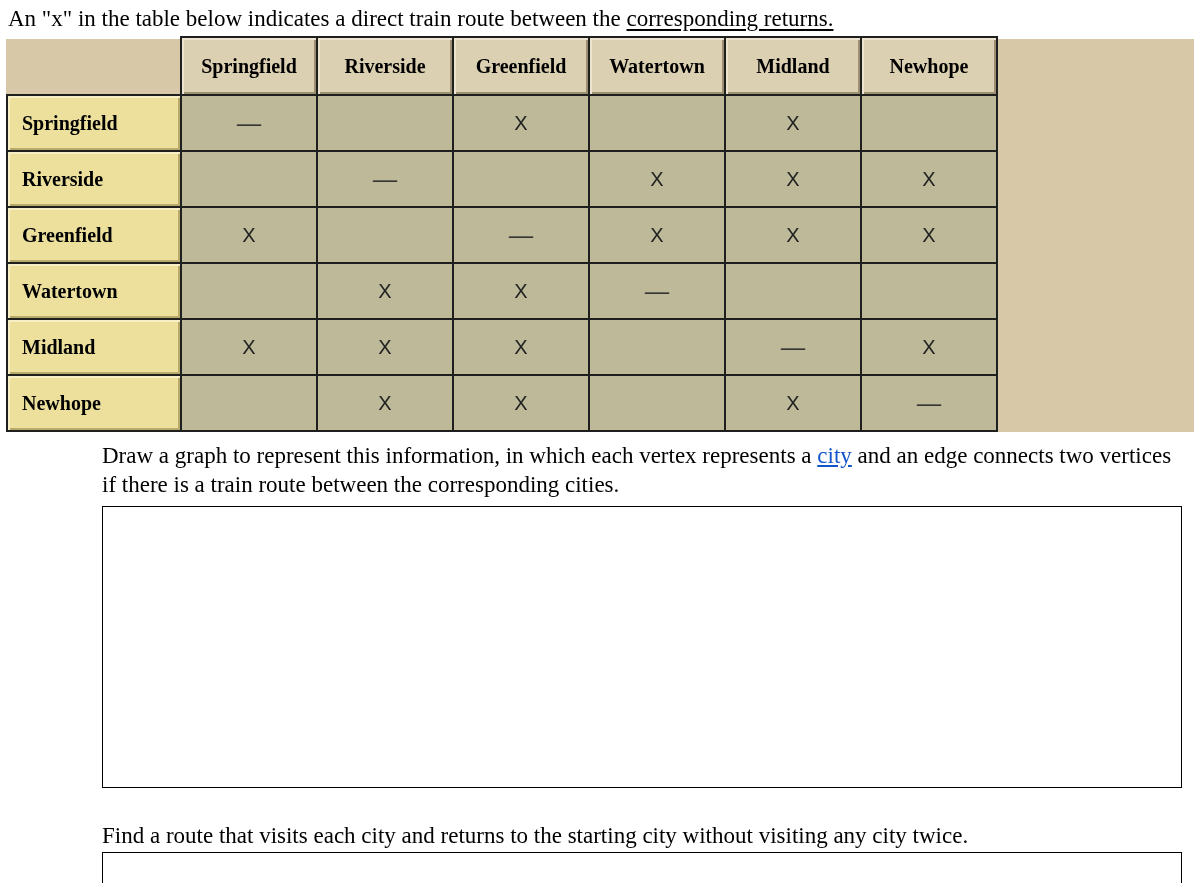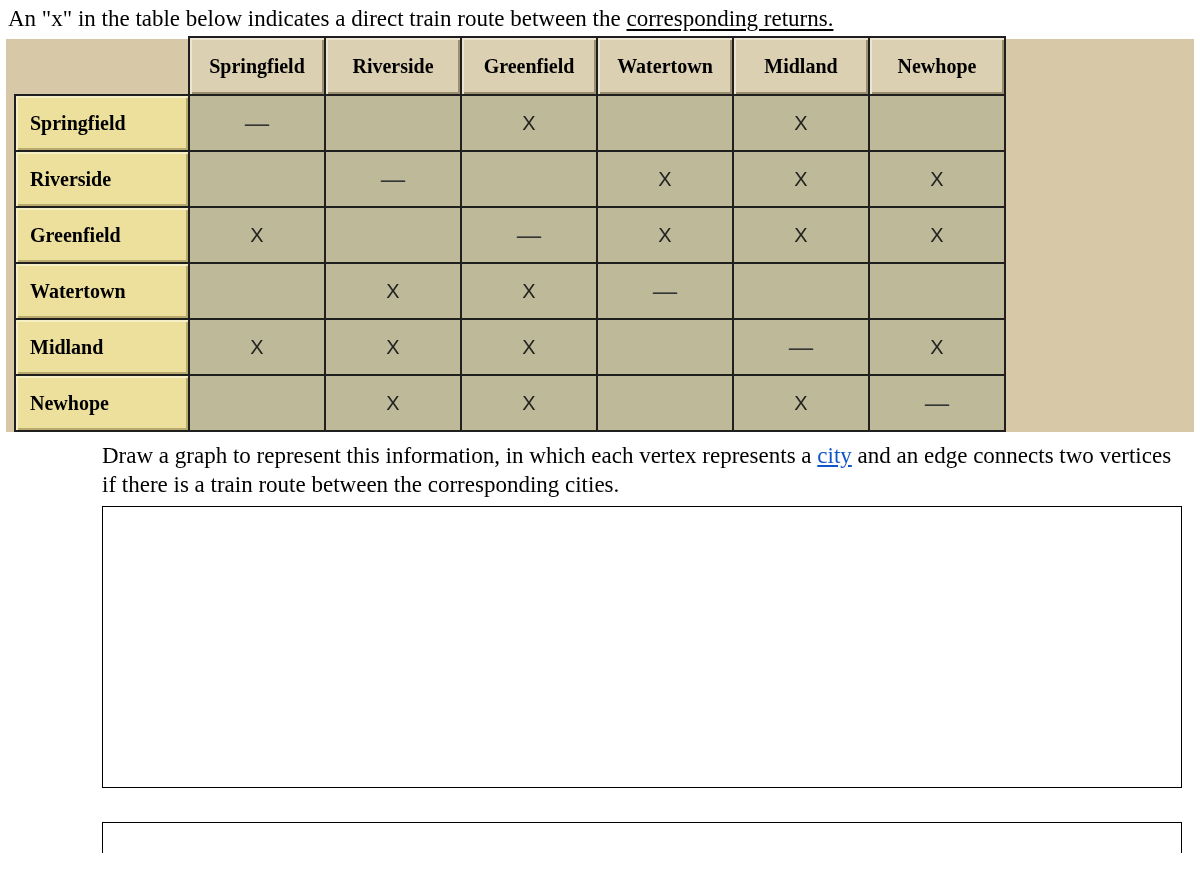--- a/index.html
+++ b/index.html
@@ -28,21 +28,21 @@
     position: absolute;
     left: 0; right: 0;
     top: 3px; bottom: 0;
     background: #d7c8a7;
     z-index: 0;
   }
   table.routes {
     border-collapse: collapse;
     position: relative;
     z-index: 1;
-    margin-left: 8px;
+    margin-left: 0;
   }
   table.routes th, table.routes td {
     border: 2px solid #1f1f1f;
     text-align: center;
     vertical-align: middle;
     font-size: 20px;
   }
   table.routes th {
     font-weight: bold;
   }
@@ -199,14 +199,15 @@
 </div>
 
 <div class="prompt-section">
   <div class="prompt-text">
     <span>Draw a graph to represent this information, in which each vertex represents a </span><span class="link-word">city</span><span> and an edge connects two vertices if there is a train route between the corresponding cities.</span>
   </div>
   <div class="answer-box-large"></div>
 </div>
 
 <div class="prompt-section" style="margin-top:34px">
+  <div class="prompt-text">Find a route that visits each city and returns to the starting city without visiting any city twice.</div>
   <div class="answer-box-small"></div>
 </div>
 
 </body></html>

